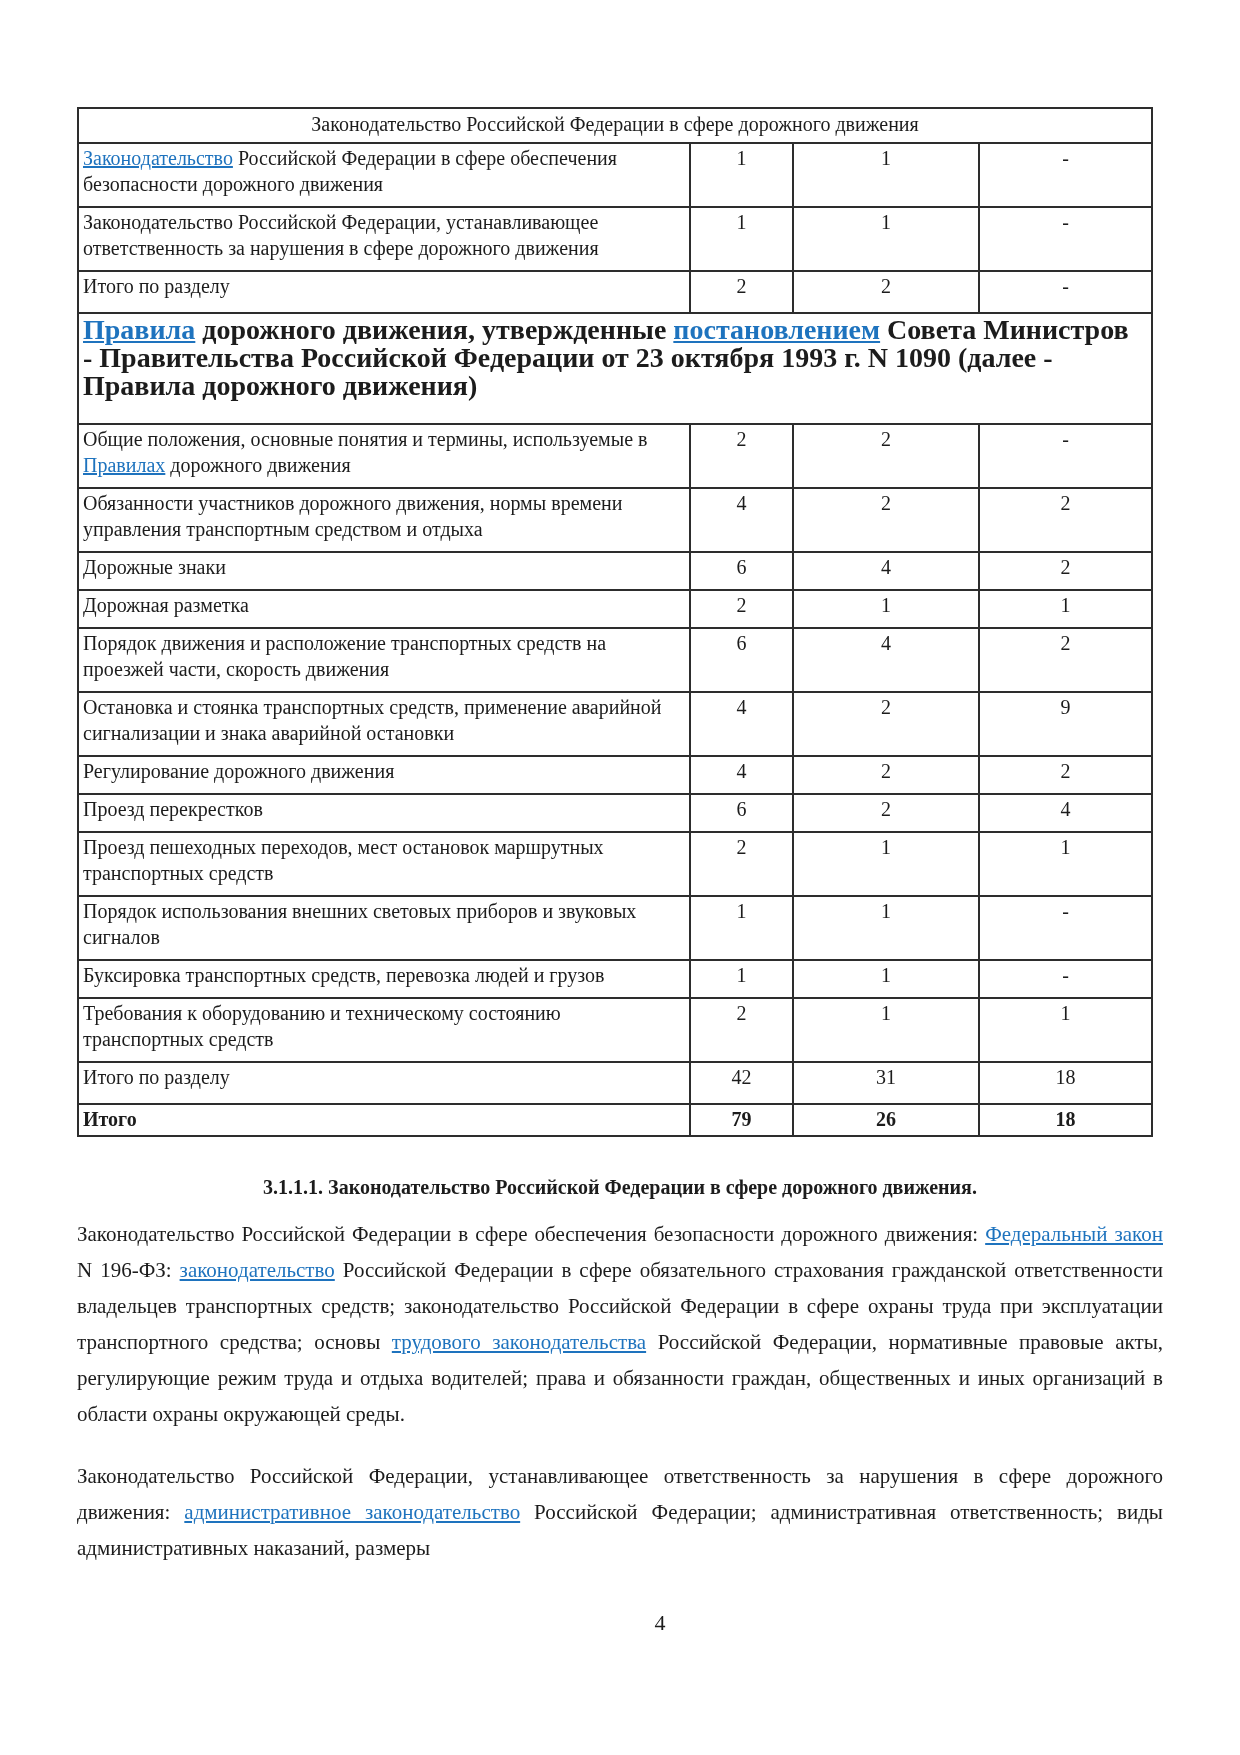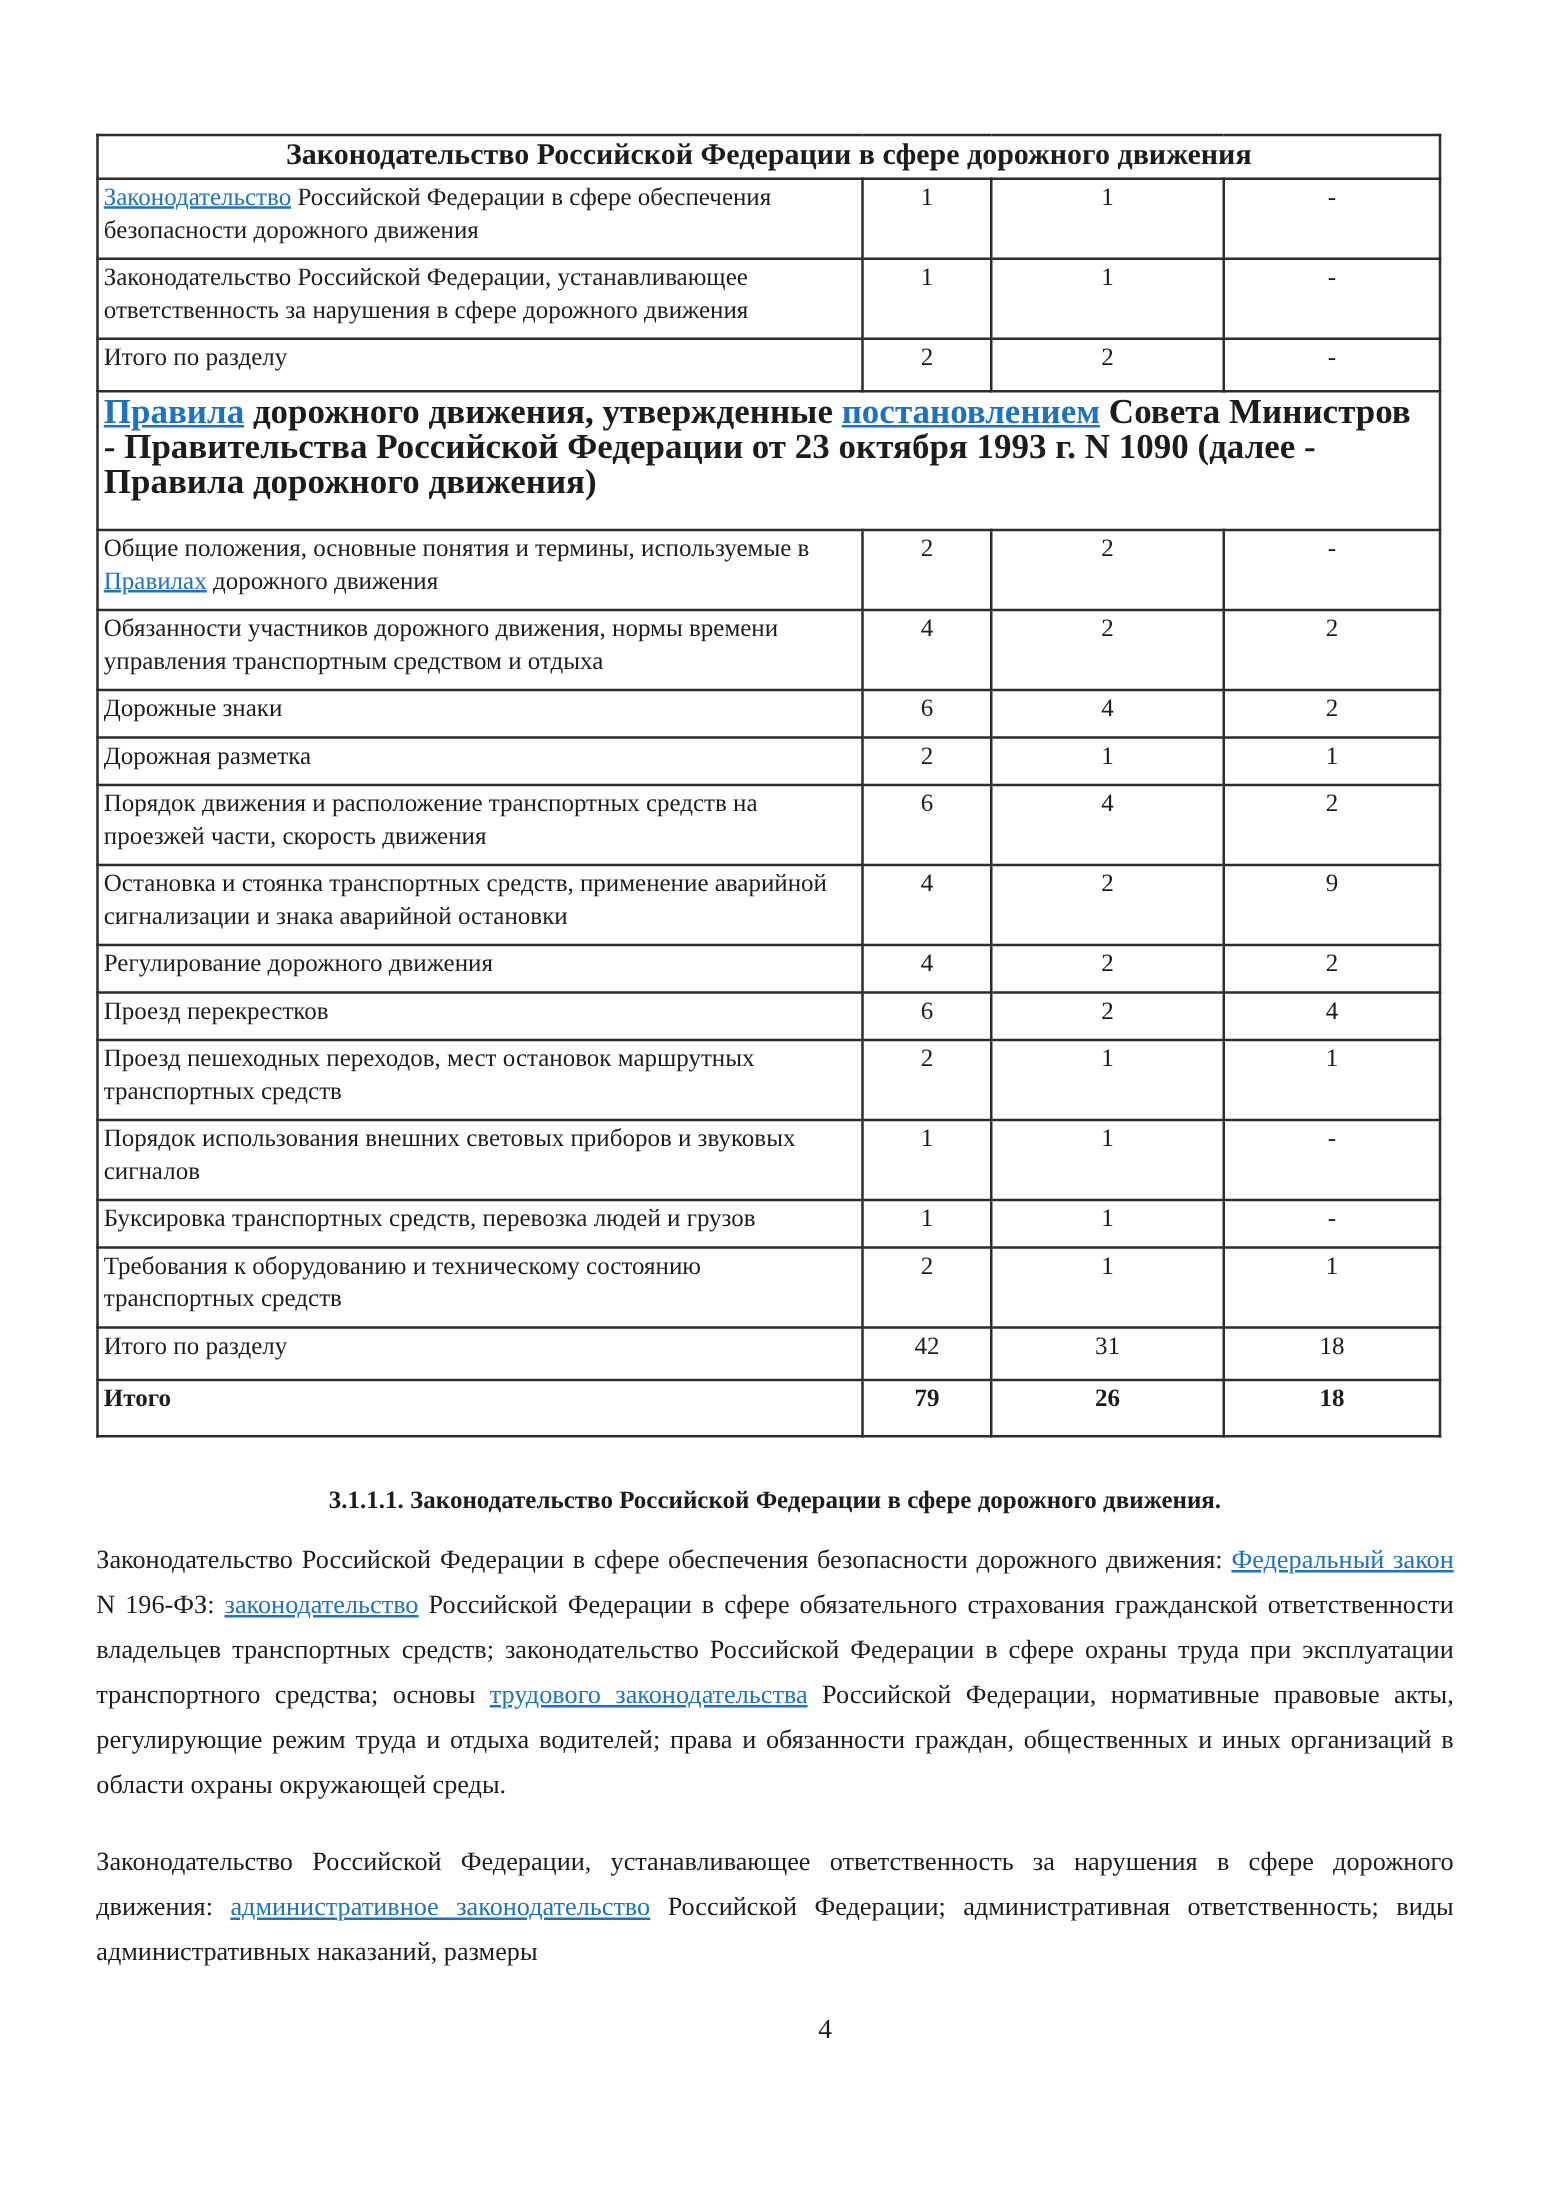--- a/index.html
+++ b/index.html
@@ -17,22 +17,22 @@
   table.doc-table {
     border-collapse:collapse;
     table-layout:fixed;
     width:1074px;
   }
   table.doc-table th,
   table.doc-table td {
     border:2px solid #2d2d2d;
   }
   th.table-title {
-    font-size:24px; line-height:27px;
-    font-weight:bold; text-align:center;
+    font-size:20px; line-height:27px;
+    font-weight:normal; text-align:center;
     padding:2px 4px 4px 4px;
   }
   td.topic-cell {
     font-size:20px; line-height:26px;
     text-align:left; vertical-align:top;
     padding:1px 8px 9px 4px;
   }
   td.num-cell {
     font-size:20px; line-height:26px;
     text-align:center; vertical-align:top;
@@ -40,21 +40,21 @@
   }
   td.section-cell {
     font-size:28px; line-height:28px;
     font-weight:bold; vertical-align:top;
     padding:2px 8px 23px 4px;
   }
   tr.row-subtotal td.topic-cell,
   tr.row-subtotal td.num-cell { padding-bottom:13px; }
   tr.row-total td { font-weight:bold; }
   tr.row-total td.topic-cell,
-  tr.row-total td.num-cell { padding-bottom:16px; }
+  tr.row-total td.num-cell { padding-bottom:3px; }
 
   a.doc-link {
     color:#1e73be;
     text-decoration:underline;
     text-decoration-color:#1e73be;
     cursor:pointer;
   }
 
   
   .heading {

